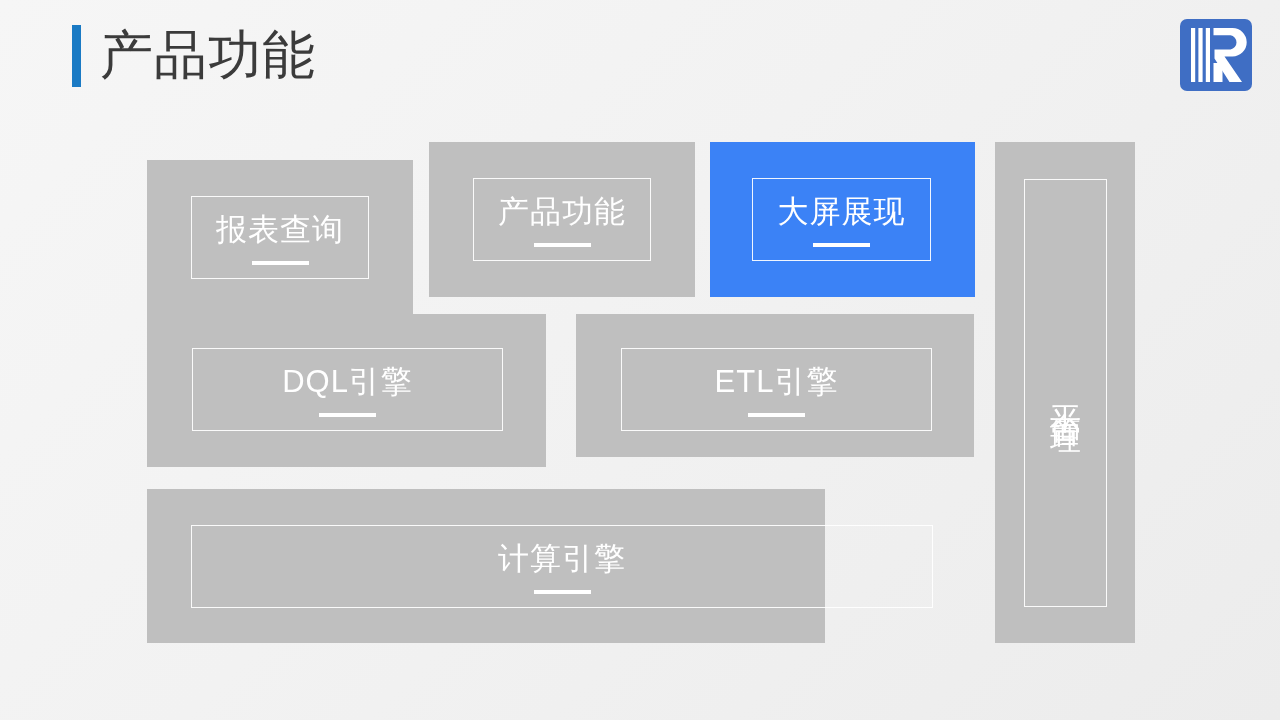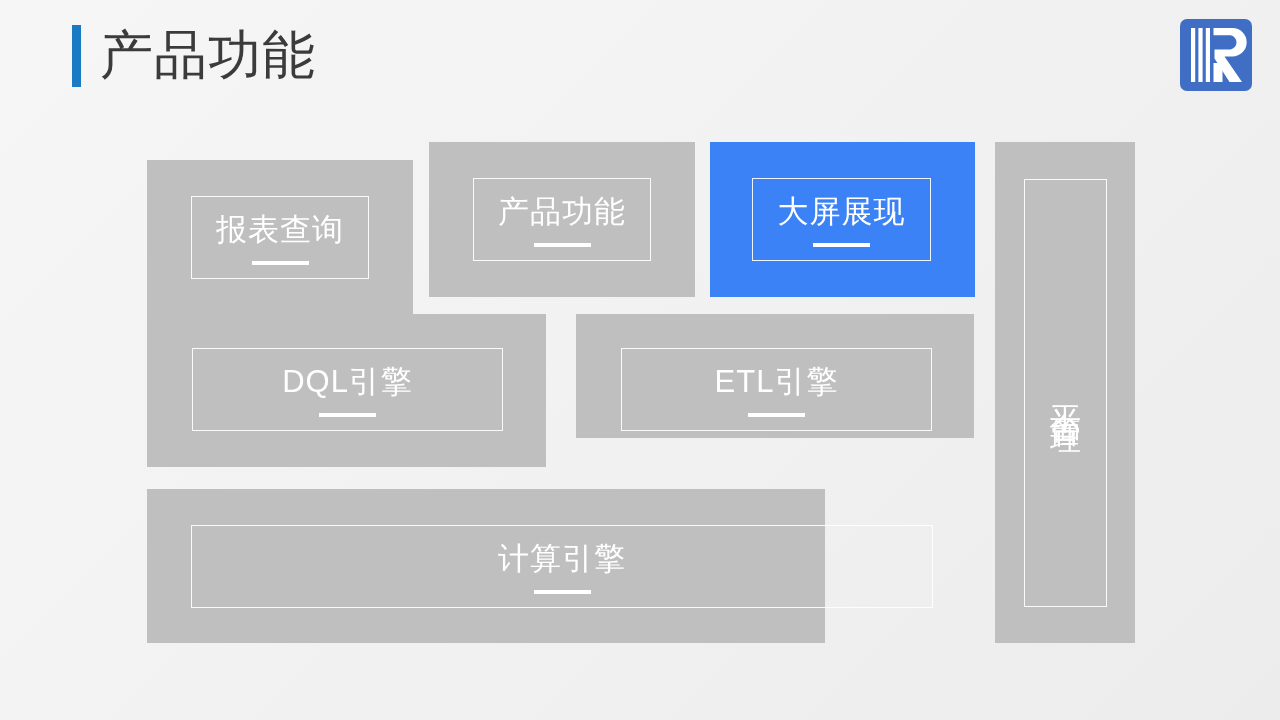--- a/index.html
+++ b/index.html
@@ -102,21 +102,21 @@
   #tile-selfservice { left: 429px; top: 142px; width: 266px; height: 155px; }
   #tile-selfservice .tile-inner { left: 44px; top: 36px; width: 178px; height: 83px; }
 
   #tile-bigscreen   { left: 710px; top: 142px; width: 265px; height: 155px; }
   #tile-bigscreen .tile-inner  { left: 42px; top: 36px; width: 179px; height: 83px; }
 
   
   #tile-dql { left: 147px; top: 314px; width: 399px; height: 153px; }
   #tile-dql .tile-inner { left: 45px; top: 34px; width: 311px; height: 83px; }
 
-  #tile-etl { left: 576px; top: 314px; width: 398px; height: 124px; }
+  #tile-etl { left: 576px; top: 314px; width: 398px; height: 143px; }
   #tile-etl .tile-inner { left: 45px; top: 34px; width: 311px; height: 83px; }
 
   
   #tile-compute { left: 147px; top: 489px; width: 678px; height: 154px; }
   #tile-compute .tile-inner { left: 44px; top: 36px; width: 742px; height: 83px; }
 
   
   #tile-platform { left: 995px; top: 142px; width: 140px; height: 501px; }
   #tile-platform .tile-inner {
     left: 29px; top: 37px; width: 83px; height: 428px;

